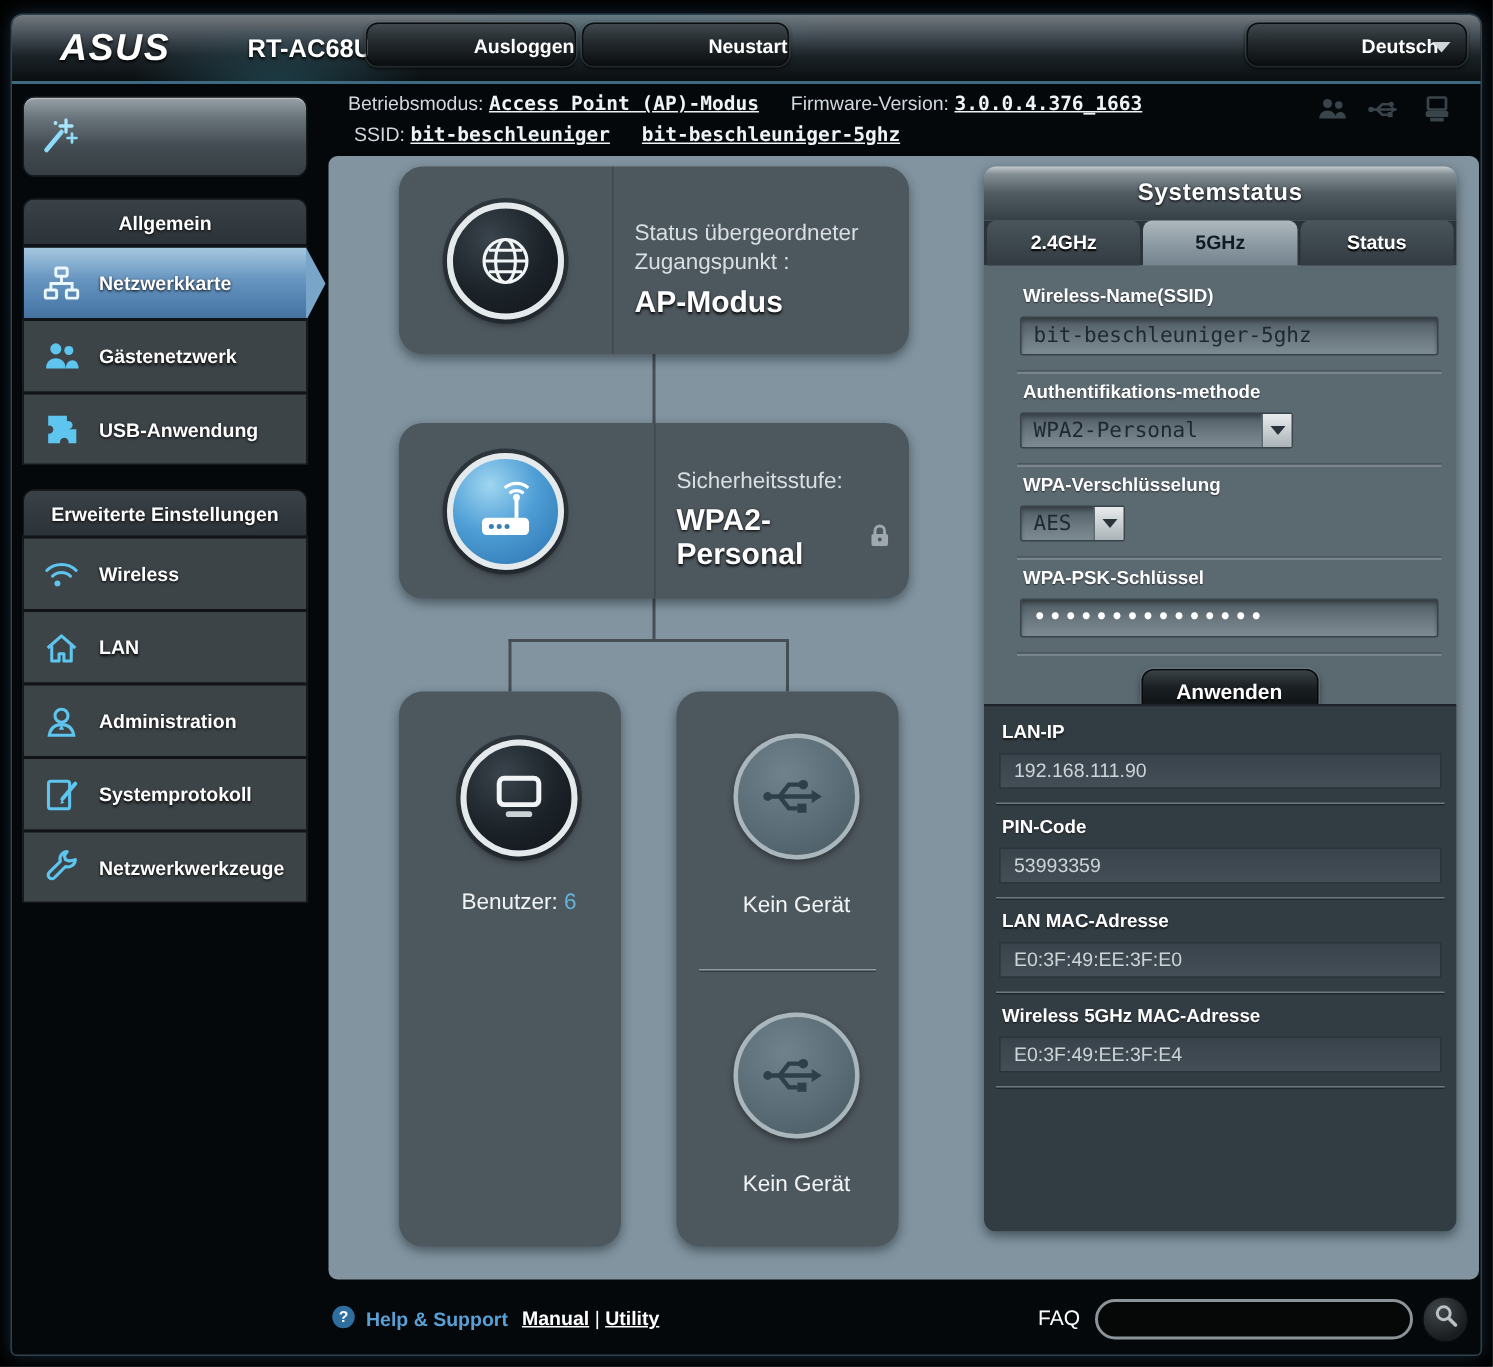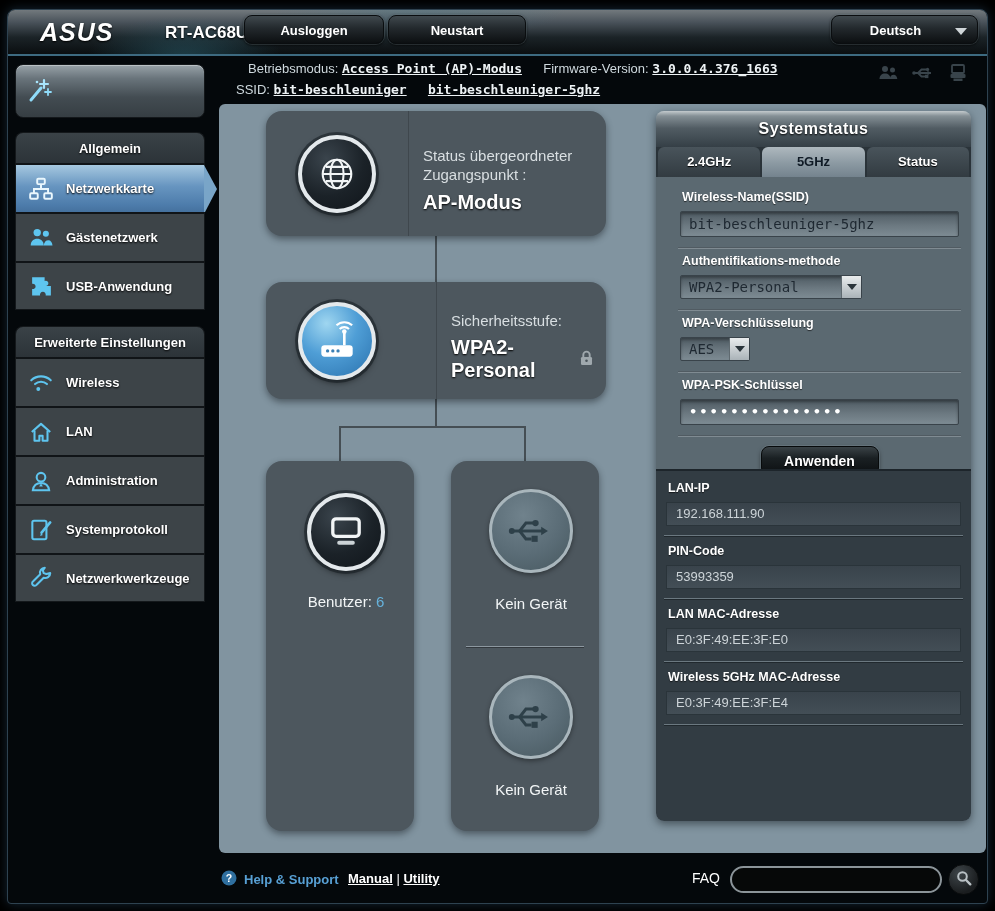--- a/index.html
+++ b/index.html
@@ -17,33 +17,33 @@
           background:
             radial-gradient(140px 60px at 18% 110%, rgba(46,102,118,.55), rgba(0,0,0,0) 70%),
             radial-gradient(220px 70px at 42% -30%, rgba(60,120,140,.35), rgba(0,0,0,0) 70%),
             linear-gradient(180deg,#72797d 0%, #49525a 28%, #1b2327 62%, #0a0e10 100%);
           border-bottom:2px solid #3d6a80; }
   .logo { position:absolute; left:32px; top:8px; color:#fff; font-size:25px; font-weight:900;
           font-style:italic; letter-spacing:1px; text-shadow:0 1px 2px #000; }
   .model { position:absolute; left:124px; top:13px; color:#fff; font-size:17px; font-weight:bold;
            text-shadow:0 1px 2px #000;margin-left:33px; }
   .hbtn { position:absolute; top:5px; height:29px; border-radius:8px; color:#fff; font-weight:bold;
-          font-size:13px; text-align:center; line-height:29px; cursor:pointer;
+          font-size:13px; text-align:right; line-height:29px; cursor:pointer;
           background:linear-gradient(180deg,#40494e 0%, #23292d 45%, #0c0f11 100%);
           border:1px solid #0a0d0f; box-shadow:0 0 0 1px rgba(130,150,160,.25), 0 1px 3px #000; }
   #btn-logout { left:236px; width:140px; }
   #btn-reboot { left:380px; width:138px; }
   #lang { left:823px; width:147px; padding-right:18px; }
   #lang .tri { position:absolute; right:10px; top:12px; width:0; height:0;
                border-left:6px solid transparent; border-right:6px solid transparent;
                border-top:7px solid #cfd5d8; }
 
   
   .infoline { position:absolute; color:#cfd9de; font-size:13px; white-space:nowrap; }
-  #info1 { left:240px; top:51px; }
+  #info1 { left:224px; top:51px; }
   #info2 { left:228px; top:72px; }
   .ilink { color:#eef3f5; font-family:"DejaVu Sans Mono", monospace; font-weight:bold;
            font-size:13px; text-decoration:underline; cursor:pointer; }
   .isep { display:inline-block; width:14px; }
   .hicons { position:absolute; right:18px; top:52px; display:flex; gap:12px; }
   .hicons svg { display:block; }
 
   
   #sidebar { position:absolute; left:7px; top:54px; width:190px; }
   #quicksetup { height:54px; border-radius:8px; display:flex; align-items:center; gap:8px;

